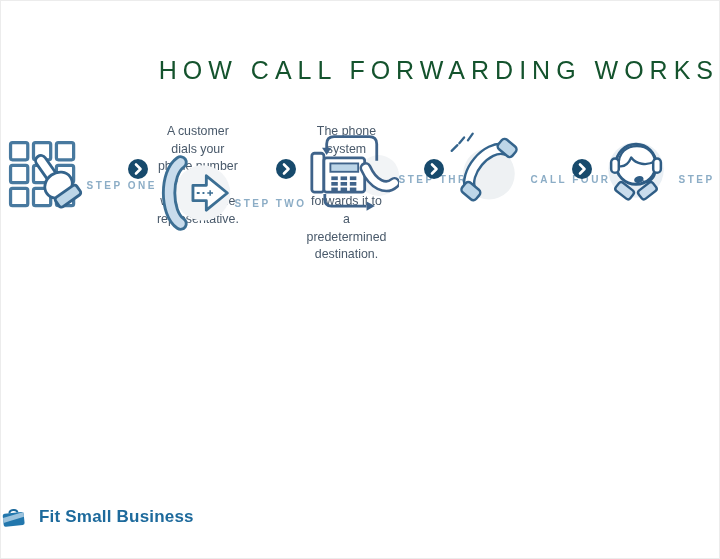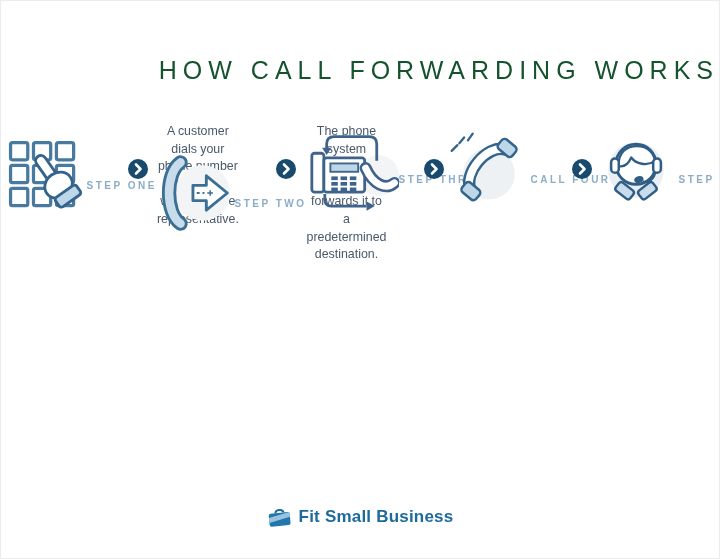--- a/index.html
+++ b/index.html
@@ -65,23 +65,22 @@
     margin-top: 36px;
     display: flex;
     justify-content: center;
     flex: none;
   }
   .logo {
     position: absolute;
     left: 0; right: 0;
     bottom: 30px;
     display: flex;
-    justify-content: center;
     align-items: center;
-    gap: 7px;
+    gap: 13px;
   }
   .logo-text {
     font-size: 17px;
     font-weight: bold;
     color: #1d6a9c;
     letter-spacing: 0.2px;
   }
 </style>
 </head>
 <body>

